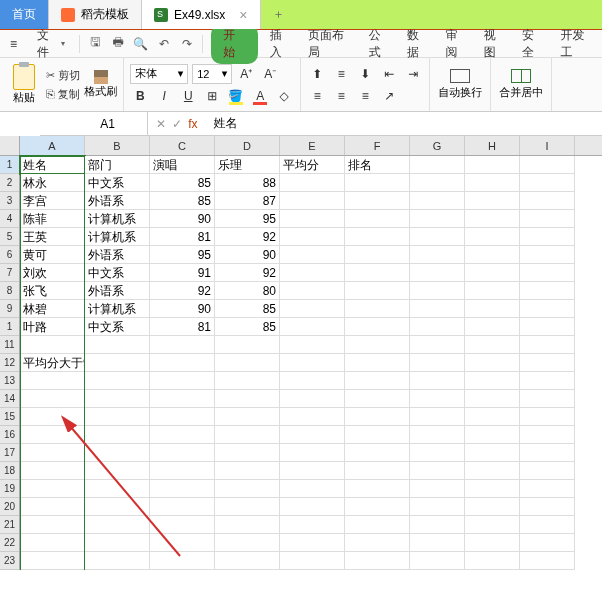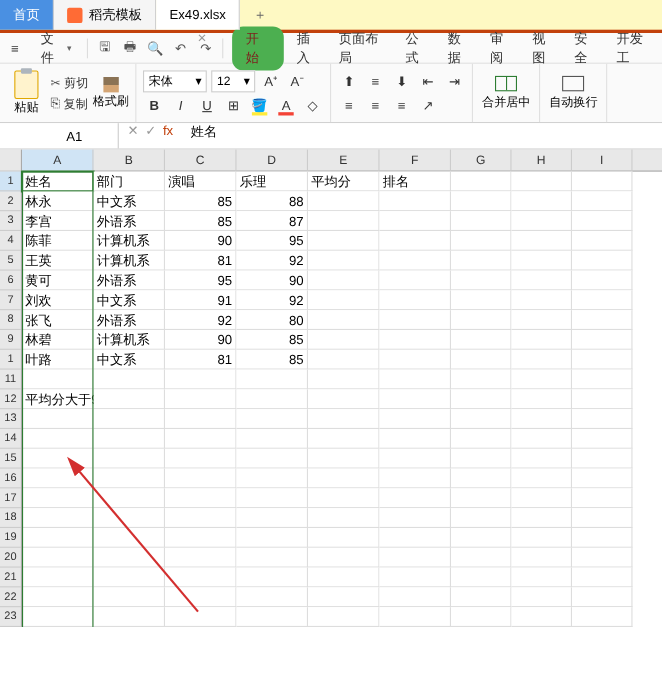--- a/index.html
+++ b/index.html
@@ -1,22 +1,22 @@
 <!DOCTYPE html>
 <html><head>
 <meta charset="utf-8">
 <style>
 * { box-sizing: border-box; margin: 0; padding: 0; }
 body { font-family: "Microsoft YaHei", Arial, sans-serif; font-size: 12px; background: #fff; width: 602px; height: 613px; overflow: hidden; position: relative; }
 
 
-.tabs { display: flex; background: #fef9c3; height: 30px; border-bottom: 3px solid #c2410c; align-items: stretch; }
+.tabs { display: flex; background: #bef264; height: 30px; border-bottom: 1px solid #c2410c; align-items: stretch; }
 .tab { display: flex; align-items: center; padding: 0 12px; gap: 6px; border-right: 1px solid #ccc; background: #f5f5f5; cursor: pointer; position: relative; }
 .tab.active-home { background: #4a90e2; color: #fff; }
-.tab.active-file { background: #fff; flex-direction: column; }
+.tab.active-file { background: #fff; }
 .tab-close { color: #999; font-size: 14px; margin-left: 8px; }
 .tab-add { display: flex; align-items: center; padding: 0 12px; color: #666; cursor: pointer; }
 .doke-icon { width: 14px; height: 14px; background: #ff6b35; border-radius: 2px; display: inline-block; }
 .xls-icon { width: 14px; height: 14px; background: #2e7d32; border-radius: 2px; display: inline-block; position: relative; }
 .xls-icon::after { content: "S"; color: #fff; font-size: 9px; position: absolute; left: 3px; top: 1px; }
 
 
 .menubar { display: flex; align-items: center; height: 28px; padding: 0 4px; gap: 8px; border-bottom: 1px solid #ddd; background: #fafafa; }
 .menu-btn { padding: 2px 6px; cursor: pointer; color: #333; display: flex; align-items: center; gap: 2px; }
 .menu-btn .chev { font-size: 8px; color: #666; }
@@ -39,21 +39,21 @@
 .font-name { width: 58px; }
 .font-size { width: 40px; }
 .fmt-btn { width: 20px; height: 20px; display: flex; align-items: center; justify-content: center; cursor: pointer; color: #333; border: 1px solid transparent; }
 .merge-big, .wrap-big { display: flex; flex-direction: column; align-items: center; justify-content: center; width: 48px; cursor: pointer; font-size: 11px; gap: 2px; }
 .merge-ico { width: 20px; height: 14px; border: 1px solid #2e7d32; display: flex; }
 .merge-ico::before, .merge-ico::after { content: ""; flex: 1; border-right: 1px solid #2e7d32; }
 .merge-ico::after { border: none; }
 .wrap-ico { width: 20px; height: 14px; border: 1px solid #555; position: relative; }
 
 
-.refbar { display: flex; height: 24px; border-bottom: 1px solid #ccc; background: #fff; }
+.refbar { display: flex; align-items: center; height: 24px; border-bottom: 1px solid #ccc; background: #fff; margin-left: 40px; }
 .cellref { width: 80px; border-right: 1px solid #ccc; padding: 0 8px; text-align: center; height: 100%; display: flex; align-items: center; justify-content: center; font-size: 12px; }
 .ref-btns { display: flex; gap: 6px; padding: 0 8px; color: #999; }
 .fx { color: #c2410c; }
 .formula-val { padding: 0 8px; flex: 1; }
 
 
 .sheet { position: relative; }
 .col-headers { display: flex; background: #e8e8e8; border-bottom: 1px solid #aaa; height: 20px; }
 .corner { width: 20px; border-right: 1px solid #aaa; background: #e8e8e8; }
 .col-h { border-right: 1px solid #ccc; text-align: center; font-size: 11px; color: #333; line-height: 20px; cursor: pointer; }
@@ -177,29 +177,29 @@
       <div class="fmt-btn">⇥</div>
     </div>
     <div class="ribbon-row">
       <div class="fmt-btn">≡</div>
       <div class="fmt-btn">≡</div>
       <div class="fmt-btn">≡</div>
       <div class="fmt-btn">↗</div>
     </div>
   </div>
   <div class="ribbon-group">
+    <div class="wrap-big">
+      <div class="wrap-ico"></div>
+      <span>自动换行</span>
+    </div>
+  </div>
+  <div class="ribbon-group">
     <div class="merge-big">
       <div class="merge-ico"></div>
       <span>合并居中</span>
-    </div>
-  </div>
-  <div class="ribbon-group">
-    <div class="wrap-big">
-      <div class="wrap-ico"></div>
-      <span>自动换行</span>
     </div>
   </div>
 </div>
 
 <div class="refbar">
   <div style="width:28px"></div>
   <div class="cellref">A1</div>
   <div class="ref-btns">
     <span>✕</span>
     <span>✓</span>

